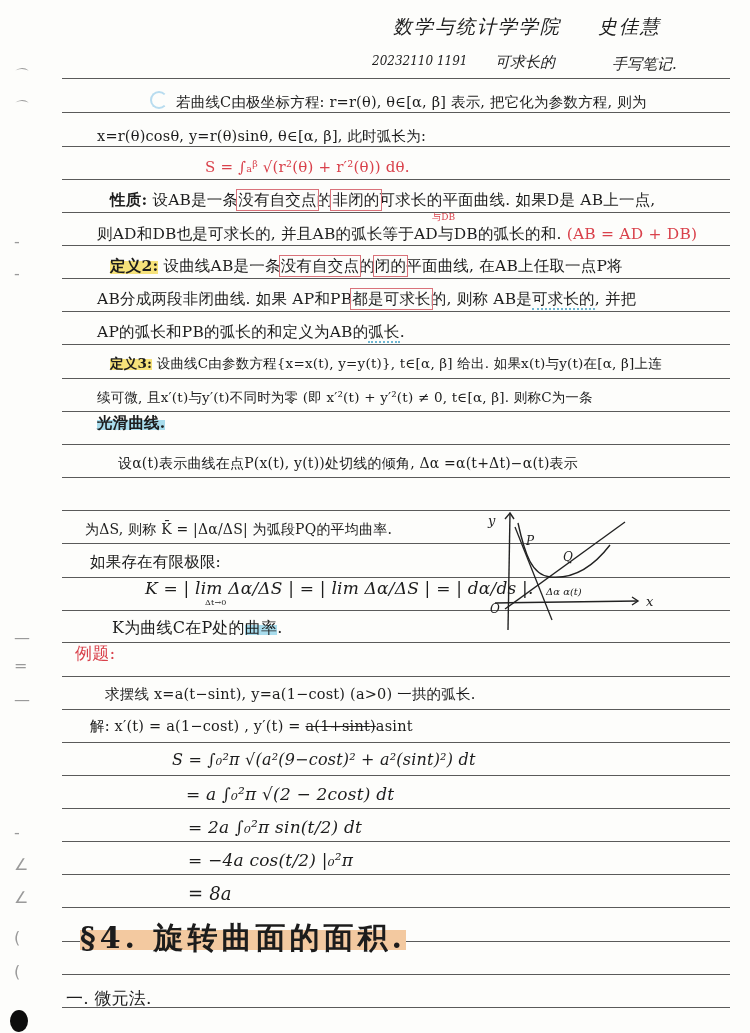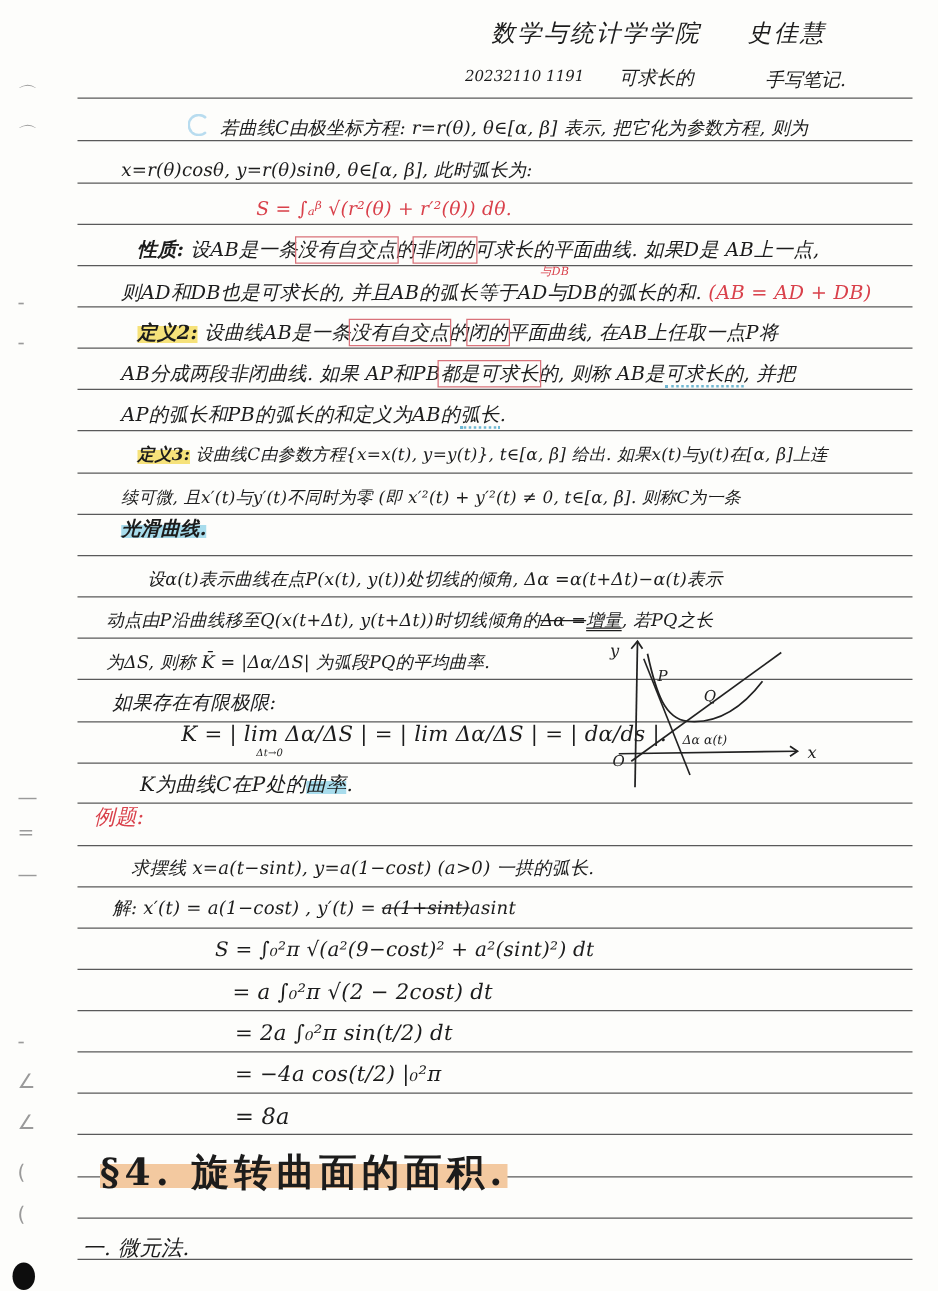--- a/index.html
+++ b/index.html
@@ -2,21 +2,21 @@
 <html><head>
 <meta charset="utf-8">
 <style>
   * { box-sizing: border-box; margin: 0; padding: 0; }
   html, body { width: 750px; height: 1033px; background: #fcfcfa; overflow: hidden; }
   body { position: relative; font-family: "DejaVu Serif", serif; color: #1a1a1a; }
   .page { position: absolute; inset: 0; background: #fdfdfb; }
   .rule { position: absolute; left: 62px; right: 20px; height: 1px; background: #5a5a5a; }
   .ring { position: absolute; left: 14px; font-family: "DejaVu Sans", sans-serif; font-size: 16px; color: #9a9a9a; }
   .ring.hole { left: 10px; width: 18px; height: 22px; border-radius: 50%; background: #0d0d0d; }
-  .line { position: absolute; font-family: "DejaVu Serif", serif; font-size: 15.5px; white-space: nowrap; letter-spacing: 0.2px; color: #1c1c1c; font-style: italic; }
+  .line { position: absolute; font-family: "DejaVu Serif", serif; font-size: 15.5px; white-space: nowrap; letter-spacing: 0.2px; color: #1c1c1c; }
   .hdr { position: absolute; font-family: "DejaVu Serif", serif; font-style: italic; color: #1c1c1c; }
   .red { color: #d9414b; }
   .box { outline: 1.2px solid #d9727a; outline-offset: 1px; }
   .hl-blue { background: linear-gradient(transparent 35%, #a8dcec 35%, #a8dcec 90%, transparent 90%); }
   .hl-yellow { background: linear-gradient(transparent 25%, #f6e27a 25%, #f6e27a 95%, transparent 95%); }
   .hl-orange { background: linear-gradient(transparent 30%, #f3c9a0 30%, #f3c9a0 85%, transparent 85%); }
   .ul-blue { border-bottom: 2px dotted #6fb8d3; }
   .strike { text-decoration: line-through; }
   .big { font-size: 30px; letter-spacing: 4px; }
   .formula { font-family: "DejaVu Serif", serif; font-style: italic; }
@@ -107,23 +107,20 @@
   <div class="line" style="left:110px; top:355px; font-size:13.5px;">
     <span class="hl-yellow" style="font-weight:bold;margin-top:20px;">定义3:</span>
     <span>设曲线C由参数方程{x=x(t), y=y(t)}, t∈[α, β] 给出. 如果x(t)与y(t)在[α, β]上连</span>
   </div>
   <div class="line" style="left:97px; top:389px; font-size:13.5px;">续可微, 且x′(t)与y′(t)不同时为零 (即 x′²(t) + y′²(t) ≠ 0, t∈[α, β]. 则称C为一条</div>
   <div class="line" style="left:97px; top:413px;">
     <span class="hl-blue" style="font-weight:bold;">光滑曲线.</span>
   </div>
 
   <div class="line" style="left:118px; top:455px; font-size:14px;">设α(t)表示曲线在点P(x(t), y(t))处切线的倾角, Δα =α(t+Δt)−α(t)表示</div>
-  <div class="line" style="left:85px; top:488px; font-size:14px;">
-    <span>动点由P沿曲线移至Q(x(t+Δt), y(t+Δt))时切线倾角的</span><span class="strike">Δα =</span><span style="text-decoration:underline; text-decoration-style:double;">增量</span><span>, 若PQ之长</span>
-  </div>
   <div class="line" style="left:85px; top:521px; font-size:14px;">为ΔS, 则称 K̄ = |Δα/ΔS| 为弧段PQ的平均曲率.</div>
   <div class="line" style="left:90px; top:552px;">如果存在有限极限:</div>
   <div class="line formula" style="left:145px; top:578px; font-size:17px;">
     <span>K = | lim Δα/ΔS | = | lim Δα/ΔS | = | dα/ds |.</span>
   </div>
   <div class="line" style="left:205px; top:598px; font-size:8px;">Δt→0</div>
   <div class="line" style="left:112px; top:618px; font-size:16px;">
     <span>K为曲线C在P处的</span><span class="hl-blue">曲率</span><span>.</span>
   </div>
 

